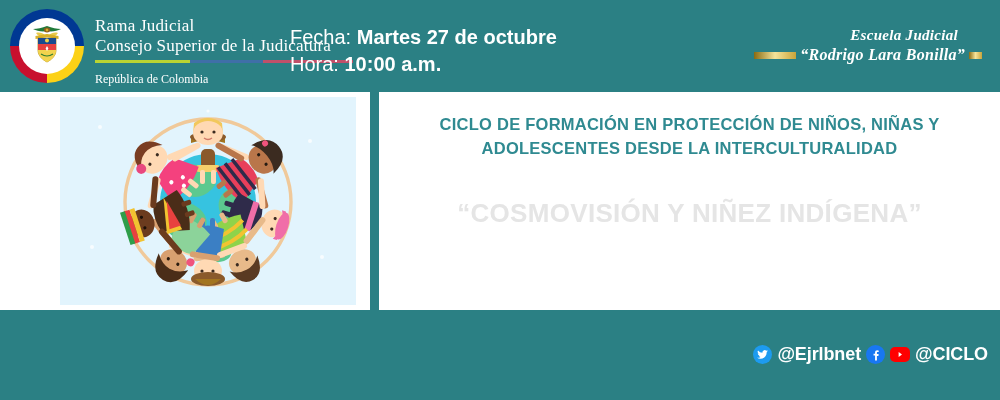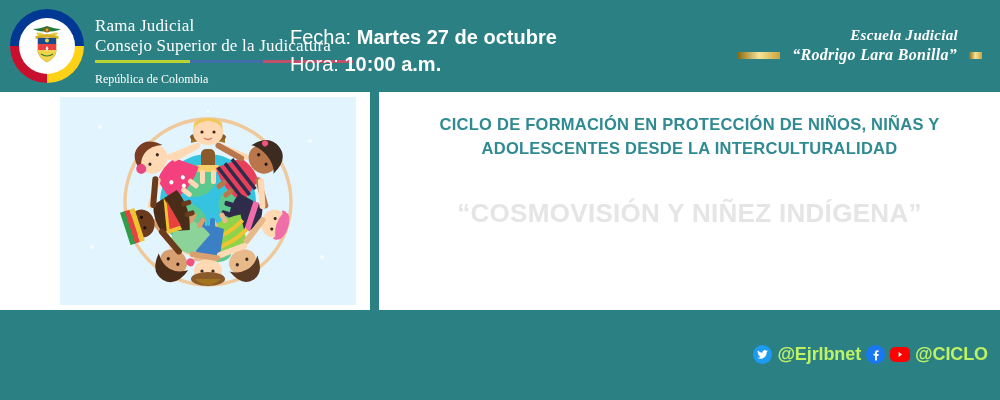--- a/index.html
+++ b/index.html
@@ -99,21 +99,21 @@
     font-size: 15px;
     line-height: 18px;
     letter-spacing: .3px;
     white-space: nowrap;
     margin-right: 24px;
   }
   .escuela-l2row {
     display: flex;
     align-items: center;
     justify-content: flex-end;
-    gap: 12px;
+    gap: 4px;
     margin-top: 2px;
   }
   .gold-bar-long {
     width: 42px; height: 7px;
     background: linear-gradient(to right, #8a6b12, #f6e49a, #c9a43a);
   }
   .gold-bar-short {
     width: 13px; height: 7px;
     background: linear-gradient(to right, #8a6b12, #f6e49a, #c9a43a);
   }
@@ -231,21 +231,21 @@
   .when-line b { font-weight: bold; }
 
   .social-group {
     position: absolute;
     right: 12px; top: 344px;
     display: flex;
     align-items: center;
     gap: 5px;
   }
   .social-handle {
-    color: #bef264;
+    color: #ffffff;
     font-size: 18px;
     font-weight: bold;
     letter-spacing: -.1px;
     white-space: nowrap;
   }
   .ico {
     width: 19px; height: 19px;
     flex: 0 0 auto;
     display: flex;
     align-items: center;

